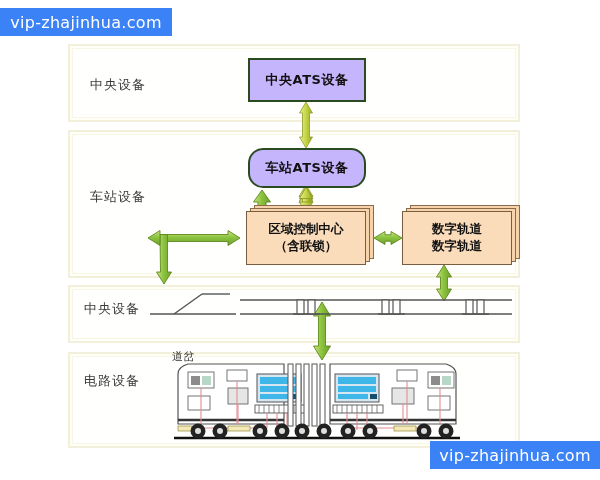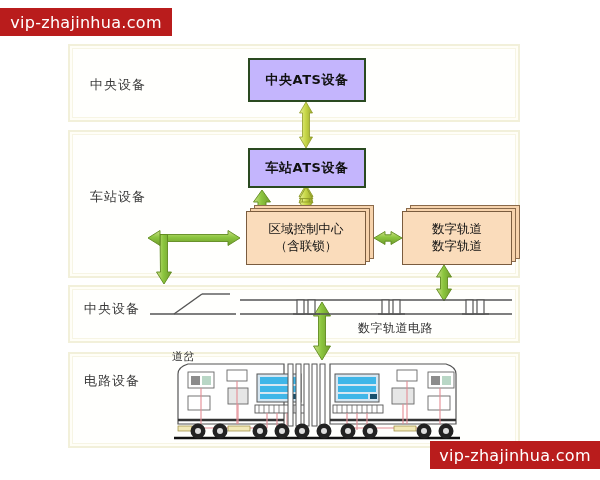--- a/index.html
+++ b/index.html
@@ -19,21 +19,21 @@
     position: absolute;
     left: 0; top: 0;
     width: 600px;
     height: 480px;
     background: #ffffff;
   }
 
   
   .watermark {
     position: absolute;
-    background: #b91c1c;
+    background: #3b82f6;
     color: #ffffff;
     font-family: "DejaVu Sans", "Liberation Sans", sans-serif;
     font-size: 16px;
     letter-spacing: 0.3px;
     display: flex;
     align-items: center;
     justify-content: center;
     white-space: nowrap;
   }
   #watermark-top {
@@ -95,26 +95,27 @@
     justify-content: center;
     font-family: "DejaVu Sans", "Liberation Sans", sans-serif;
     font-size: 13px;
     font-weight: bold;
     color: #111111;
     letter-spacing: 0.5px;
     white-space: nowrap;
     z-index: 5;
   }
   #box-central-ats { left: 248px; top: 58px;  width: 118px; height: 44px; }
-  #box-station-ats { left: 248px; top: 148px; width: 118px; height: 40px; }
+  #box-station-ats { left: 248px; top: 148px; width: 118px; height: 40px; border-radius: 15px; }
 
   
   .orange-stack {
     position: absolute;
     z-index: 5;
+    font-weight: bold;
   }
   .orange-stack .shadow2,
   .orange-stack .shadow1 {
     position: absolute;
     background: #f7d3ac;
     border: 1px solid #8a6a4a;
     box-sizing: border-box;
   }
   .orange-stack .shadow2 { left: 8px; top: -6px; right: 0; bottom: 6px; }
   .orange-stack .shadow1 { left: 4px; top: -3px; right: 4px; bottom: 3px; }
@@ -310,21 +311,20 @@
       <rect x="153" y="10" width="7" height="14" fill="#ffffff" stroke="#555555" stroke-width="1.2"></rect>
       <line x1="138" y1="24" x2="165" y2="24" stroke="#555555" stroke-width="1.4"></line>
     </g>
 
     <g>
       <rect x="226" y="10" width="7" height="14" fill="#ffffff" stroke="#555555" stroke-width="1.2"></rect>
       <rect x="237" y="10" width="7" height="14" fill="#ffffff" stroke="#555555" stroke-width="1.2"></rect>
       <line x1="222" y1="24" x2="249" y2="24" stroke="#555555" stroke-width="1.4"></line>
     </g>
   </svg>
-  <div class="track-caption" id="caption-dtc">数字轨道电路</div>
 
   <svg id="train-art" viewBox="0 0 290 86">
 
     <line x1="2" y1="80" x2="288" y2="80" stroke="#111111" stroke-width="2.4"></line>
 
     <g>
       <path d="M6 66 L6 16 Q6 9 16 6 L112 6 L112 66 Z" fill="#ffffff" stroke="#555555" stroke-width="1.2"></path>
       <line x1="6" y1="62" x2="112" y2="62" stroke="#333333" stroke-width="2.6"></line>
 
       <rect x="16" y="14" width="26" height="16" fill="#ffffff" stroke="#666666" stroke-width="0.9"></rect>

